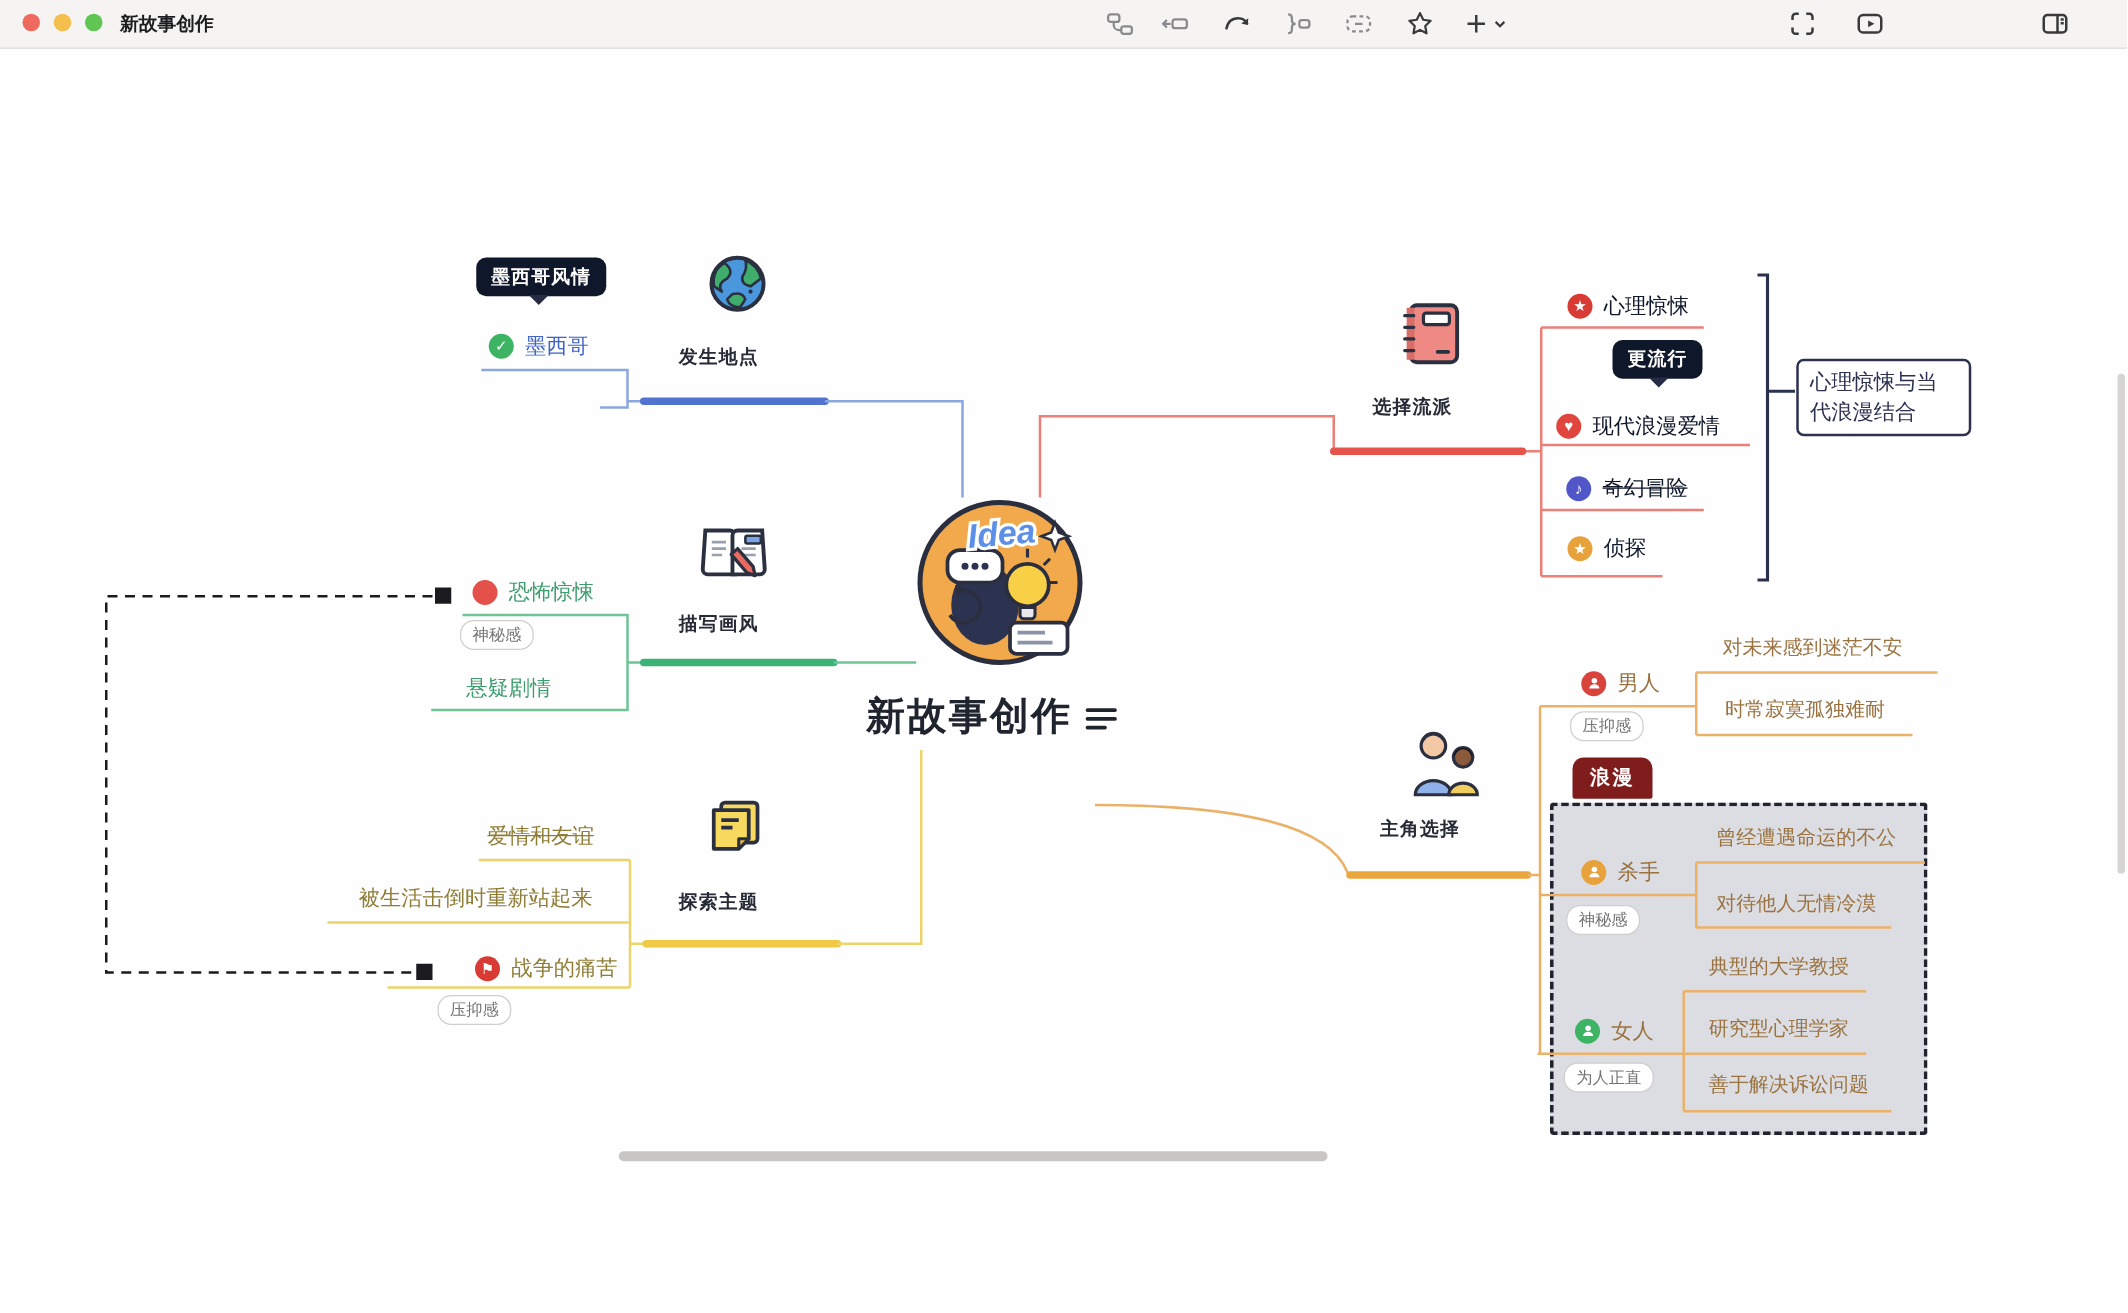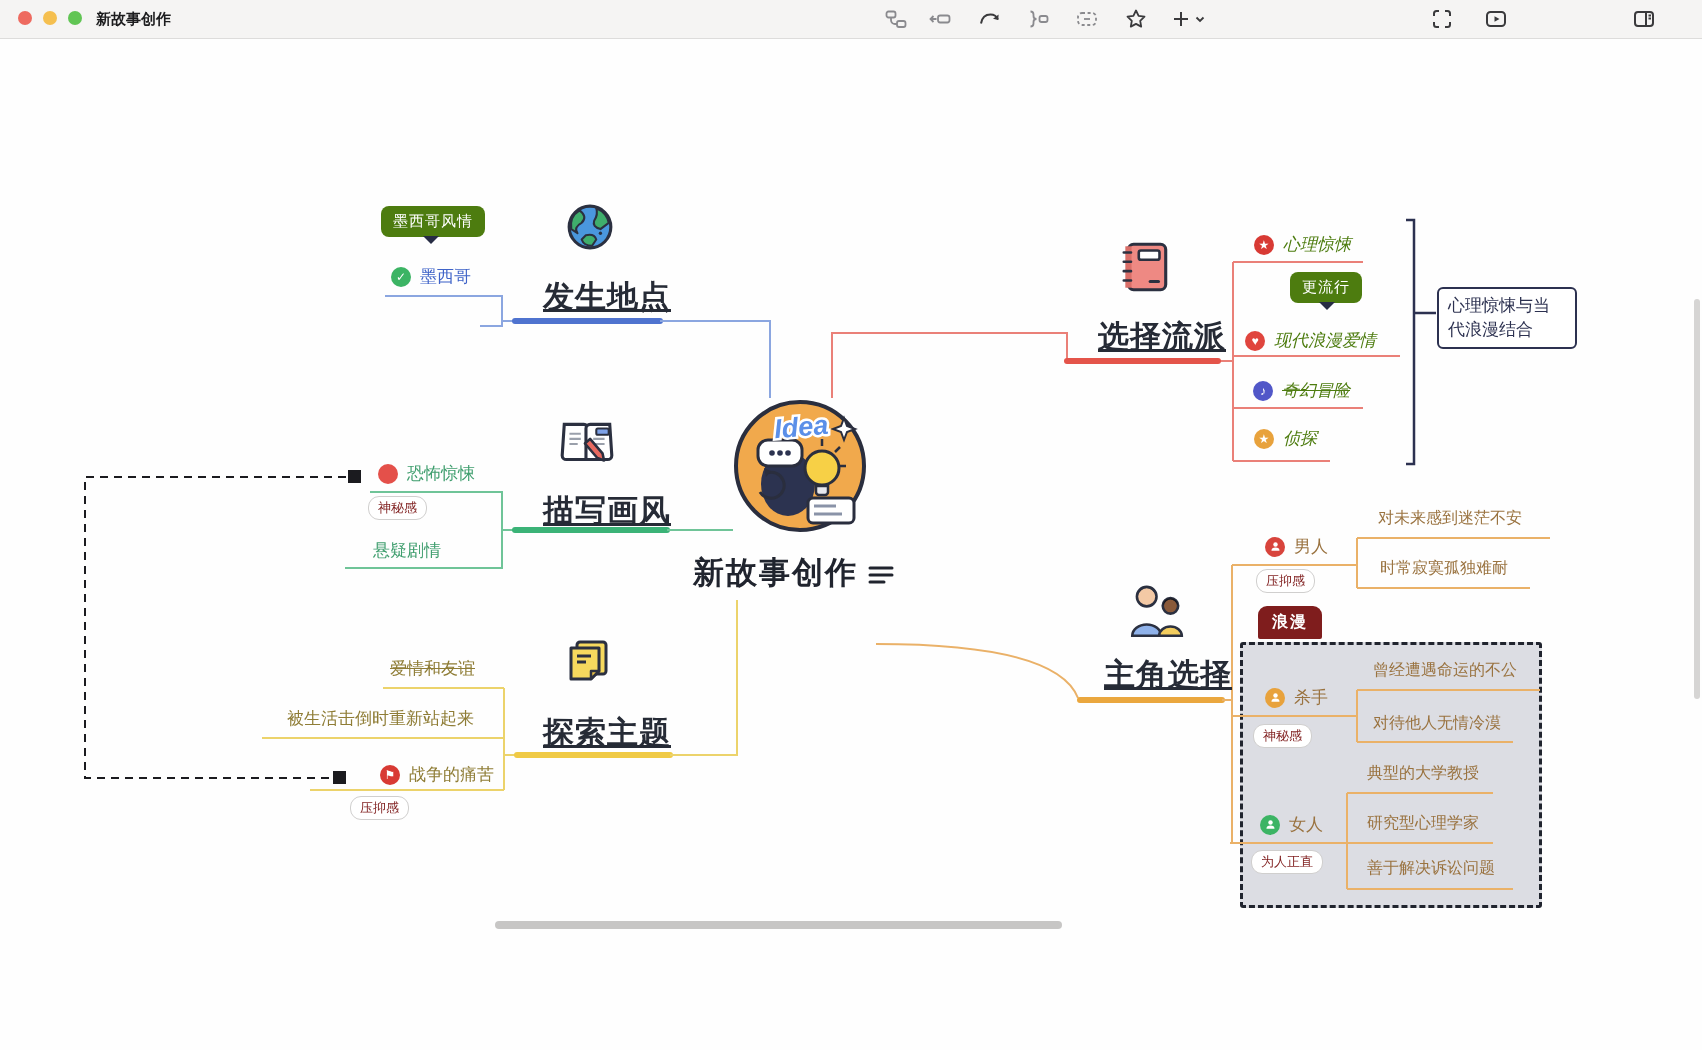--- a/index.html
+++ b/index.html
@@ -11,39 +11,39 @@
   .win-title{position:absolute;left:96px;top:10px;font-size:15px;font-weight:600;color:#1d1d1f;}
   .tb-btn{position:absolute;top:5px;width:28px;height:28px;display:flex;align-items:center;justify-content:center;border-radius:6px;}
   .tb-btn svg{display:block;}
   
   .statusbar{position:absolute;left:0;top:1012px;width:1702px;height:38px;background:#fbfbfa;border-top:1px solid #e3e2e1;z-index:10;}
   .sb-item{position:absolute;top:9px;font-size:15px;color:#1f1f21;}
   .sb-div{position:absolute;top:12px;width:1px;height:15px;background:#d8d7d6;}
   
   .lines{position:absolute;left:0;top:0;z-index:2;pointer-events:none;}
   .abs{position:absolute;}
-  .topic-label{position:absolute;font-size:31px;font-weight:700;color:#262b36;letter-spacing:1px;z-index:3;text-decoration:underline;}
+  .topic-label{position:absolute;font-size:15px;font-weight:700;color:#262b36;letter-spacing:1px;z-index:3;}
   .node{position:absolute;display:flex;align-items:center;gap:9px;z-index:3;font-size:17px;}
   .node .lbl{white-space:nowrap;}
   .badge{width:20px;height:20px;border-radius:50%;display:flex;align-items:center;justify-content:center;color:#fff;font-size:12px;line-height:1;flex:0 0 20px;}
   .subtext{position:absolute;font-size:16px;white-space:nowrap;z-index:3;text-align:right;}
-  .tag{position:absolute;font-size:13px;color:#7f1d1d;background:#fff;border:1px solid #d0cfce;border-radius:11px;padding:2px 9px;z-index:3;white-space:nowrap;}
-  .callout{position:absolute;background:#4d7c0f;color:#fff;font-size:15px;font-weight:400;border-radius:8px;padding:6px 12px;z-index:4;white-space:nowrap;letter-spacing:1px;}
+  .tag{position:absolute;font-size:13px;color:#737373;background:#fff;border:1px solid #d0cfce;border-radius:11px;padding:2px 9px;z-index:3;white-space:nowrap;}
+  .callout{position:absolute;background:#0f172a;color:#fff;font-size:15px;font-weight:700;border-radius:8px;padding:6px 12px;z-index:4;white-space:nowrap;letter-spacing:1px;}
   .callout .ptr{position:absolute;bottom:-7px;left:40%;width:0;height:0;border-left:8px solid transparent;border-right:8px solid transparent;border-top:8px solid #272c44;}
   .boundary{position:absolute;left:1240px;top:642px;width:296px;height:260px;border:3px dashed #20242e;border-radius:3px;background:rgba(152,156,172,0.33);z-index:1;}
   .boundary-label{position:absolute;left:1258px;top:606px;background:#7f1d1d;color:#fff;font-size:16px;font-weight:700;padding:6px 14px;border-radius:9px 9px 2px 2px;z-index:4;letter-spacing:2px;}
   .summary-box{position:absolute;left:1437px;top:287px;width:118px;background:#fff;border:2px solid #2c3150;border-radius:6px;padding:5px 9px;font-size:17px;line-height:24px;color:#2c3150;z-index:3;}
   .boxnode{position:absolute;left:232px;top:309px;width:246px;height:30px;background:#fff;border:1.5px solid #9bb2e4;border-radius:6px;display:flex;align-items:center;justify-content:center;font-size:17px;color:#3f63c8;z-index:3;white-space:nowrap;}
   .center-title{position:absolute;left:693px;top:552px;font-size:31px;font-weight:800;color:#20242e;z-index:3;letter-spacing:2px;}
   .notes-ico{position:absolute;left:868px;top:564px;z-index:3;}
   .scroll-h{position:absolute;left:495px;top:921px;width:567px;height:8px;border-radius:4px;background:#c7c6c5;z-index:6;}
   .scroll-v{position:absolute;left:1694px;top:299px;width:6px;height:400px;border-radius:3px;background:#d6d5d4;z-index:6;}
   .ticon{position:absolute;z-index:3;}
   .strike{text-decoration:line-through;}
-  .blue{color:#3f63c8;} .green{color:#3f9e6e;} .olive{color:#8f7d36;} .maroon{color:#4d7c0f;font-style:italic;} .obrown{color:#9a7340;}
+  .blue{color:#3f63c8;} .green{color:#3f9e6e;} .olive{color:#8f7d36;} .maroon{color:#0f172a;} .obrown{color:#9a7340;}
 </style>
 </head>
 <body>
 
 <div id="app">
 
   <div class="topbar">
     <span class="tl" style="left:18px;background:#ee6a5f;"></span>
     <span class="tl" style="left:43px;background:#f5bf4f;"></span>
     <span class="tl" style="left:68px;background:#61c554;"></span>

